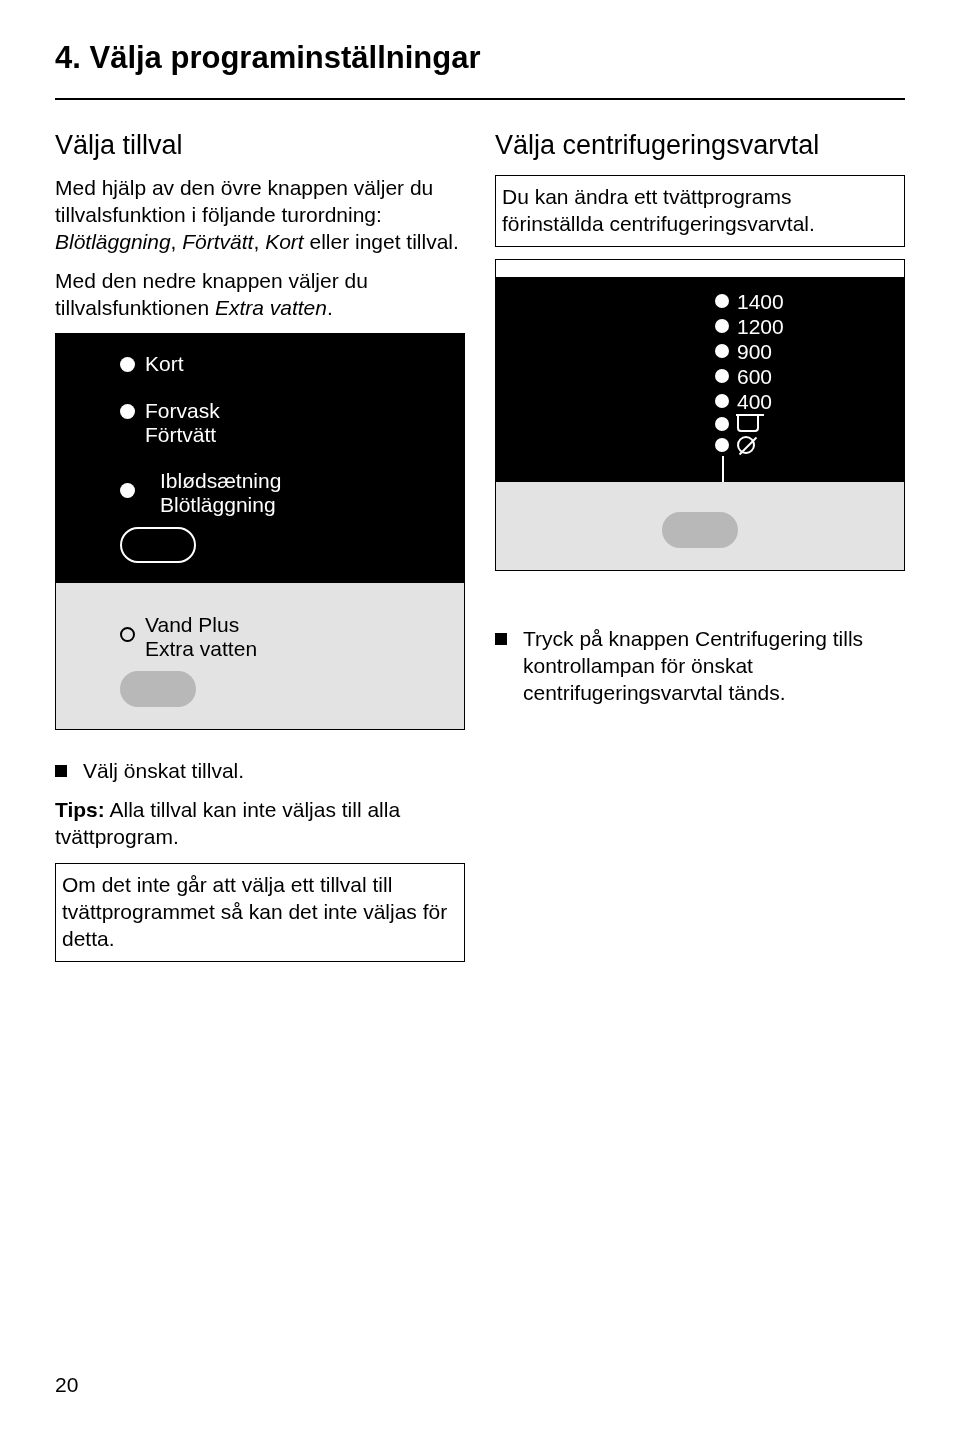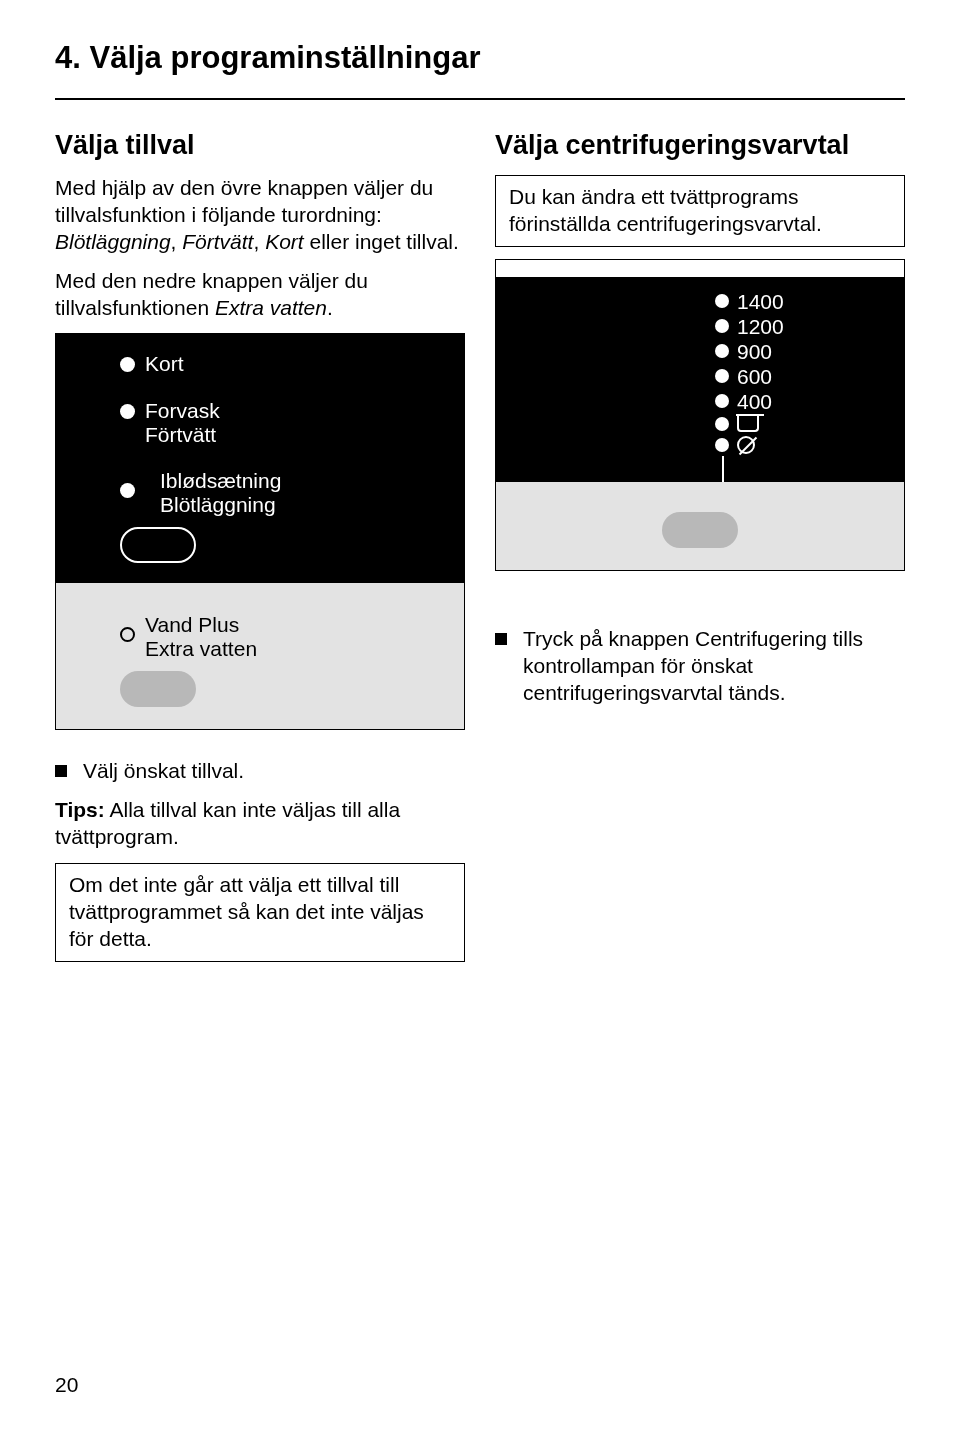--- a/index.html
+++ b/index.html
@@ -21,33 +21,33 @@
   }
   .columns {
     display: flex;
     gap: 30px;
   }
   .col-left, .col-right {
     width: 410px;
   }
   .section-heading {
     font-size: 27px;
-    font-weight: bold;
+    font-weight: normal;
     margin-bottom: 14px;
   }
   .para {
     font-size: 21px;
     line-height: 1.28;
     margin-bottom: 12px;
   }
   .italic { font-style: italic; }
   .bold { font-weight: bold; }
   .box-text {
     border: 1px solid #000;
-    padding: 8px 13px;
+    padding: 8px 6px;
     font-size: 21px;
     line-height: 1.28;
     margin-bottom: 25px;
   }
   .bullet-line {
     display: flex;
     align-items: flex-start;
     gap: 16px;
     font-size: 21px;
     line-height: 1.28;

